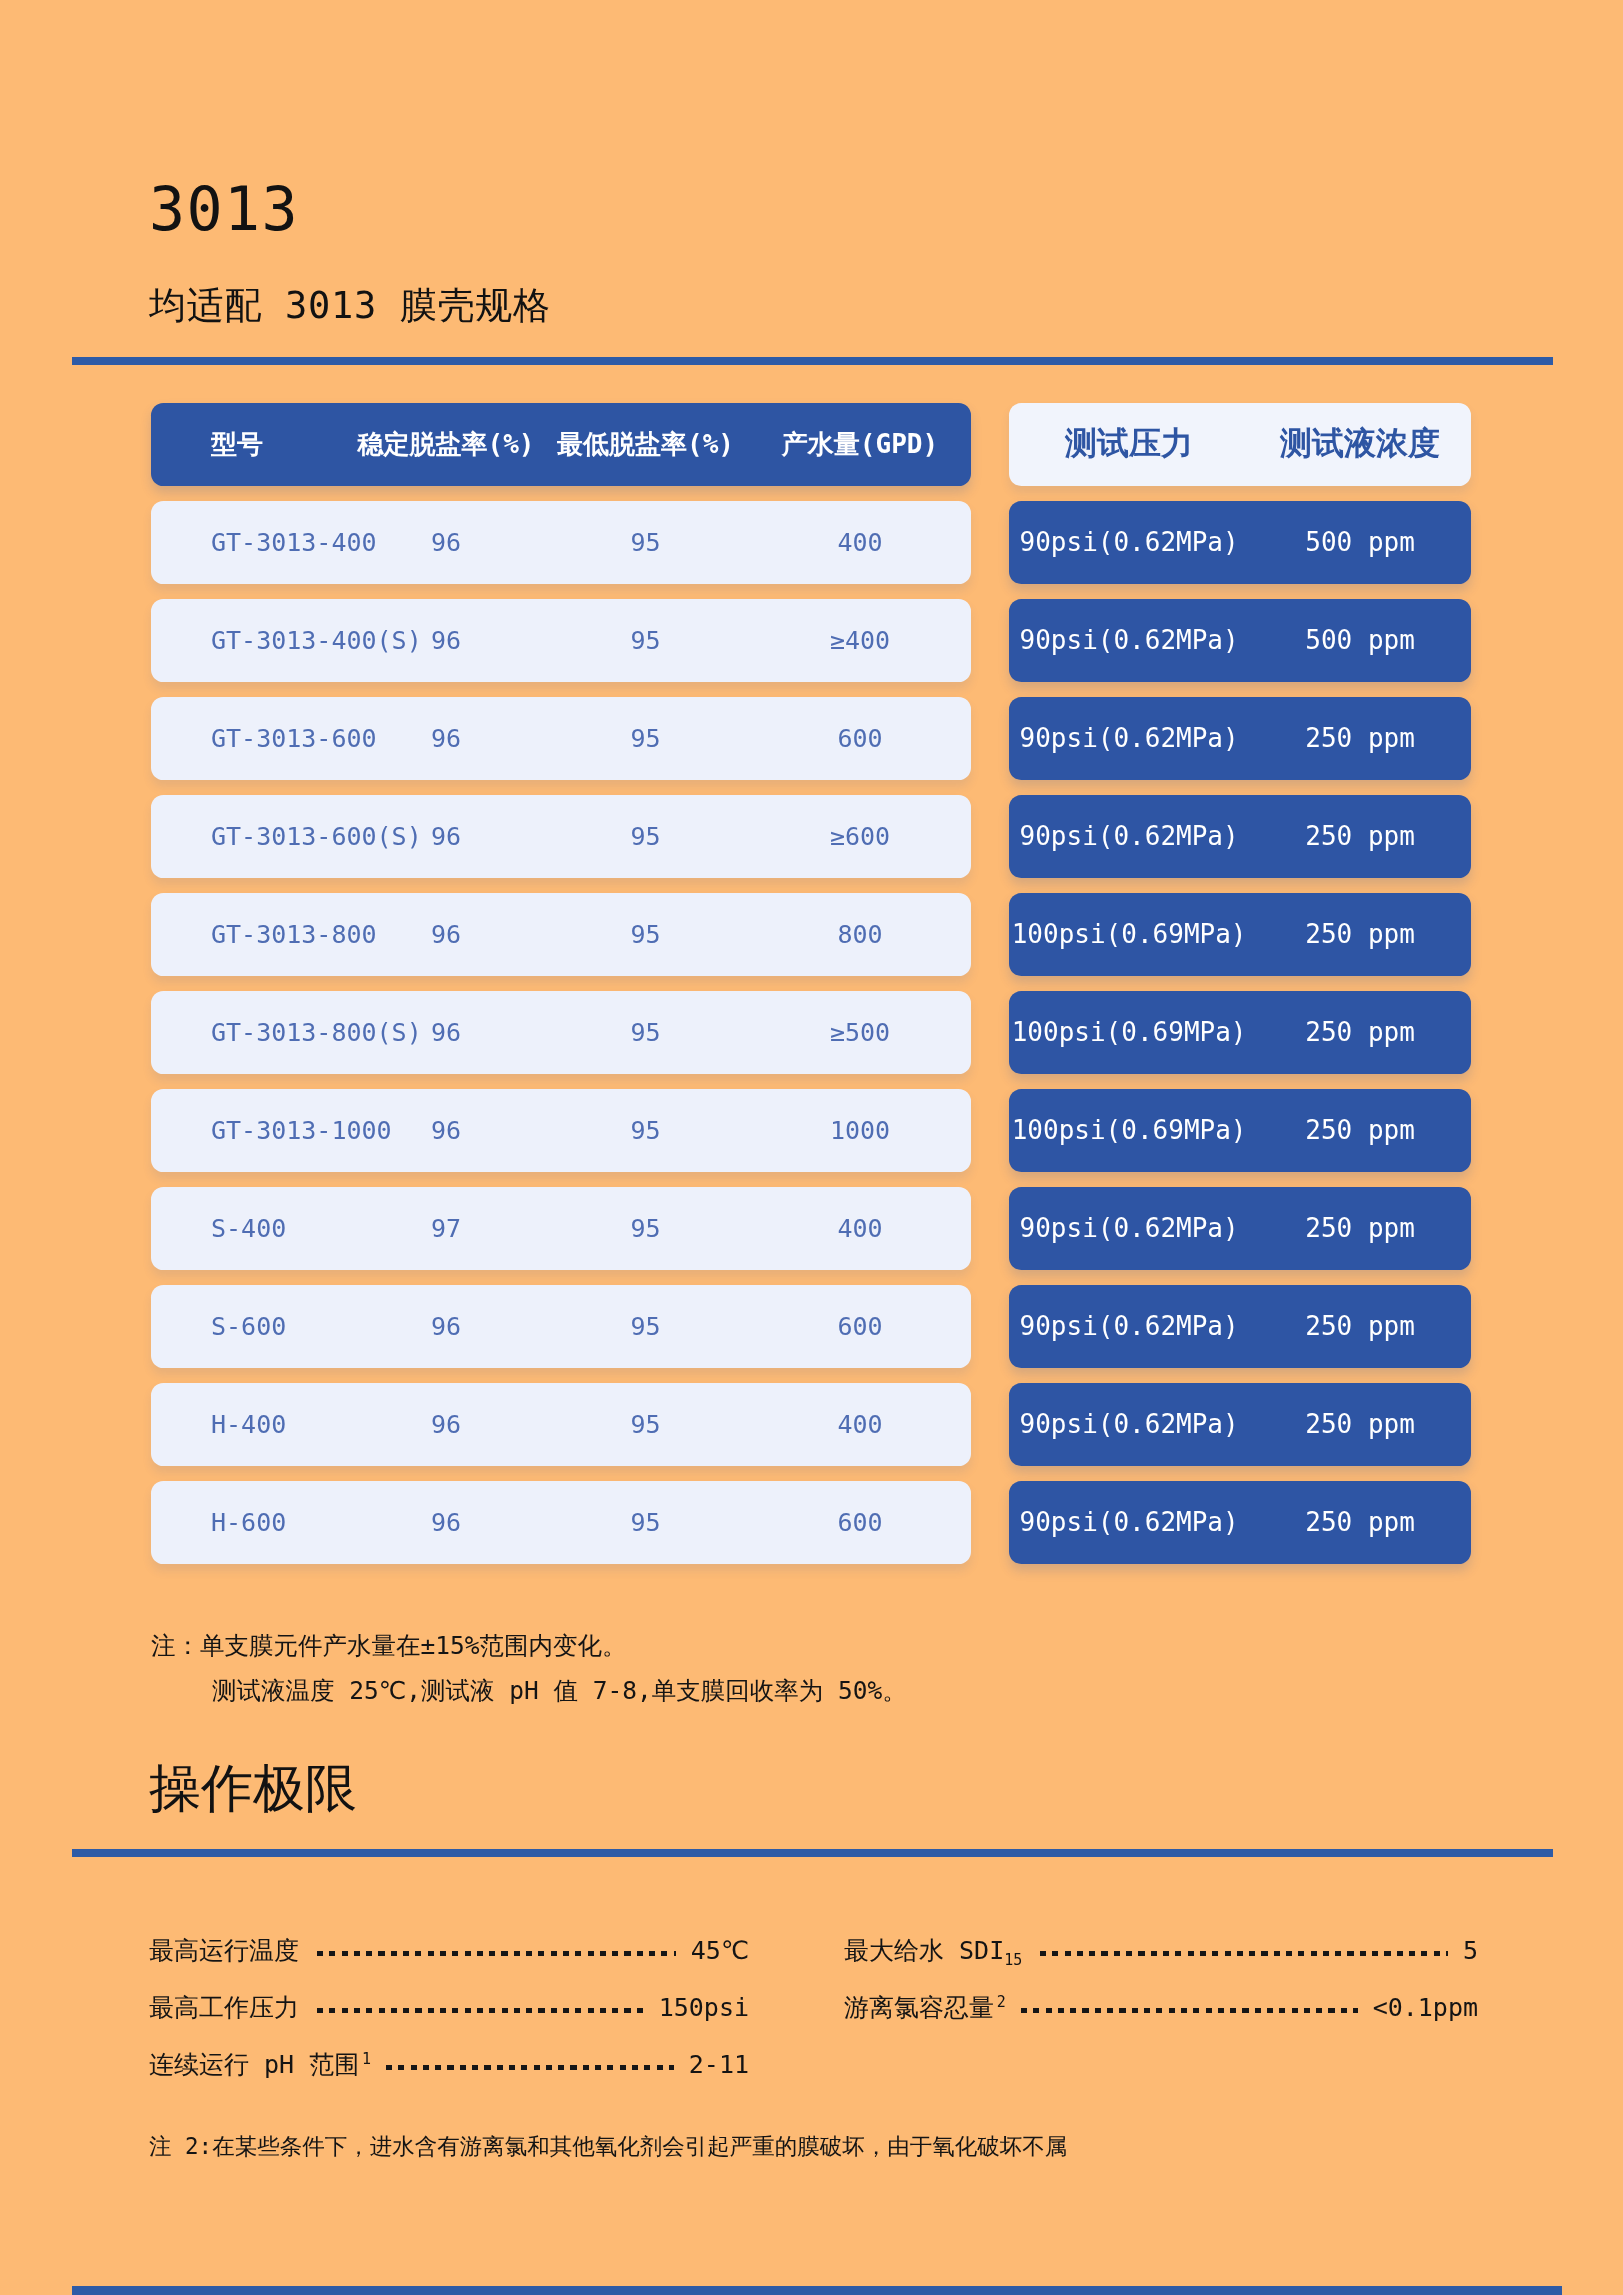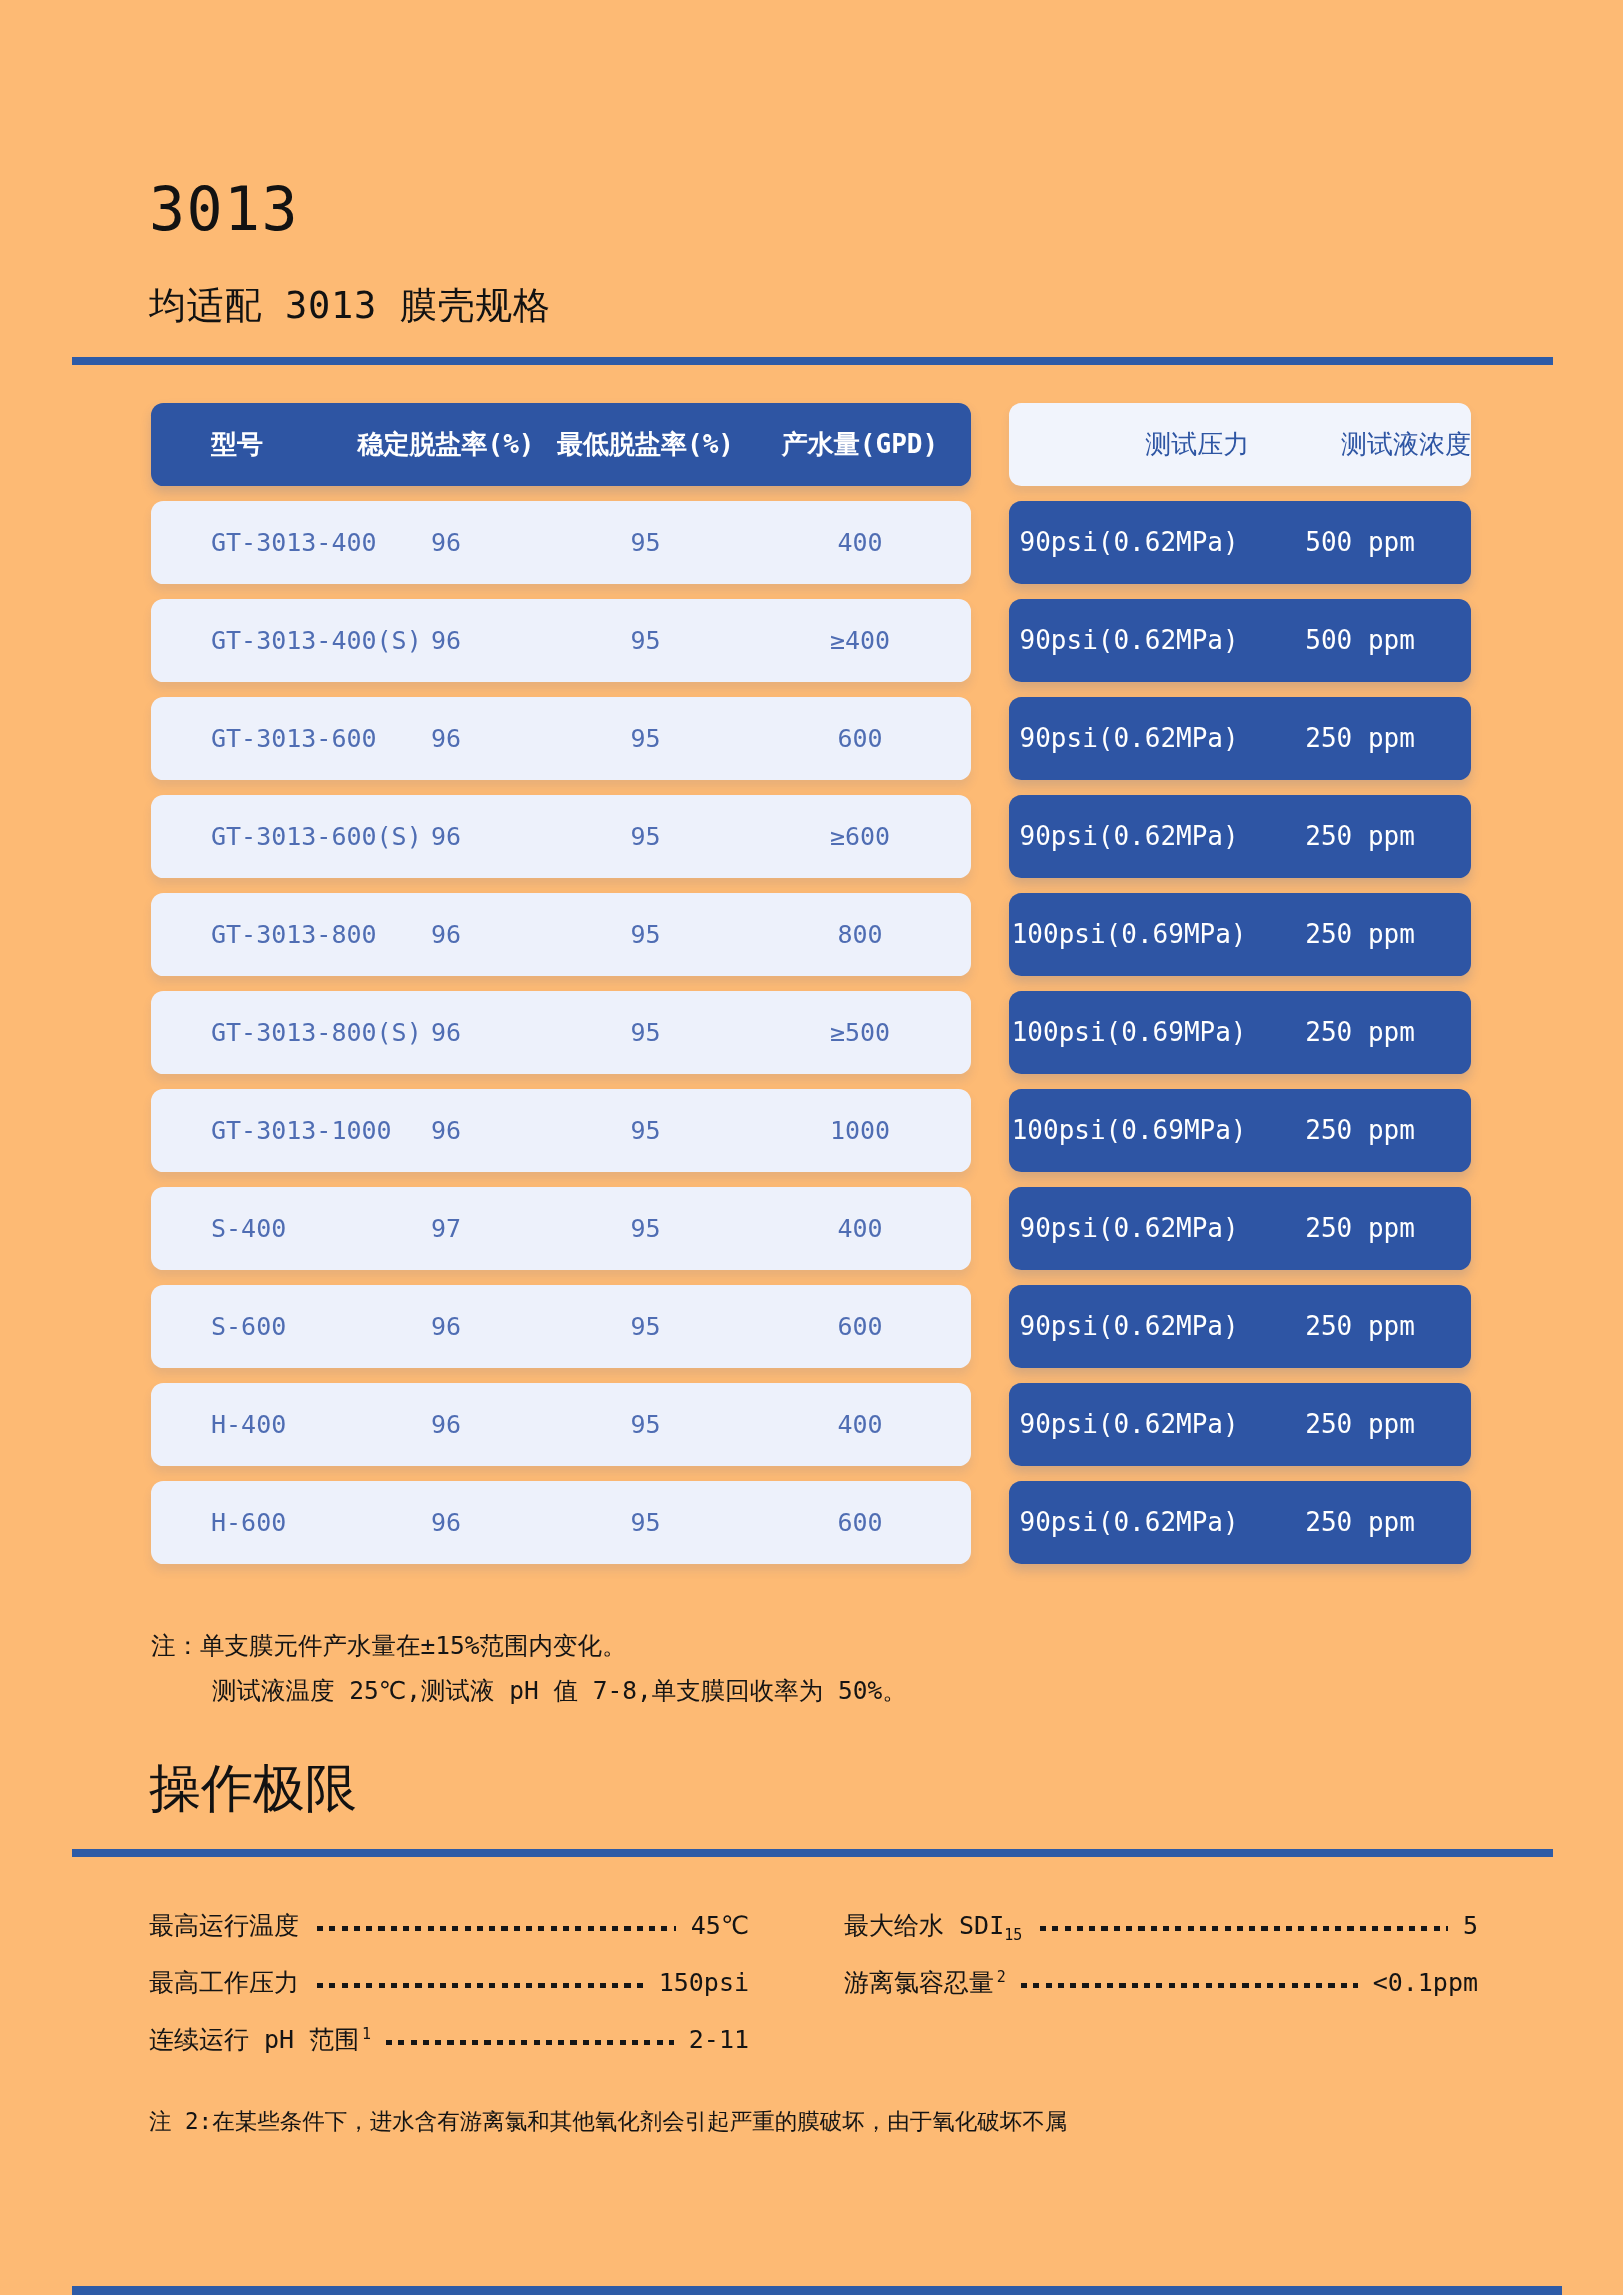--- a/index.html
+++ b/index.html
@@ -53,21 +53,21 @@
   .row-left {
     background:#edf1fb; color:#4f6db3;
     box-shadow:0 6.8px 9.5px rgba(46,85,163,0.10);
   }
   .row-left .cell { font-size:25px; }
 
   .hdr-right {
     background:#f1f4fc; color:#2e55a3;
     box-shadow:0 6.8px 9.5px rgba(46,85,163,0.10);
   }
-  .hdr-right .cell { font-size:26px; font-weight:normal;text-align:right; }
+  .hdr-right .cell { font-size:32px; font-weight:bold; }
   .row-right {
     background:#2e55a4; color:#ffffff;
     box-shadow:0 6.8px 11px rgba(46,85,163,0.18);
   }
   .row-right .cell { font-size:26px; }
 
   .cell { text-align:center; white-space:nowrap; }
   .cell.model { text-align:left; padding-left:60px; }
 
   .spec-notes {
@@ -83,21 +83,21 @@
 
   .limits {
     margin:53px 0 0 149px;
     width:1329px;
     display:grid;
     grid-template-columns:600px 1fr;
     column-gap:95px; row-gap:26px;
   }
   .limit-item {
     display:flex; align-items:center;
-    font-size:25px; height:31px; color:#141414;
+    font-size:25px; height:31px; color:#141414;margin-top:25px;
   }
   .limit-item .lbl { white-space:nowrap; }
   .limit-item sup { font-size:15px; line-height:0; margin-left:2.7px; }
   .limit-item sub { font-size:15px; line-height:0; }
   .limit-item .leader {
     flex:1; height:4.8px; margin:5.5px 15px 0 15px;
     background-image:repeating-linear-gradient(to right,#161616 0 6.1px,transparent 6.1px 12.3px);
   }
   .limit-item .val { white-space:nowrap; }
 

